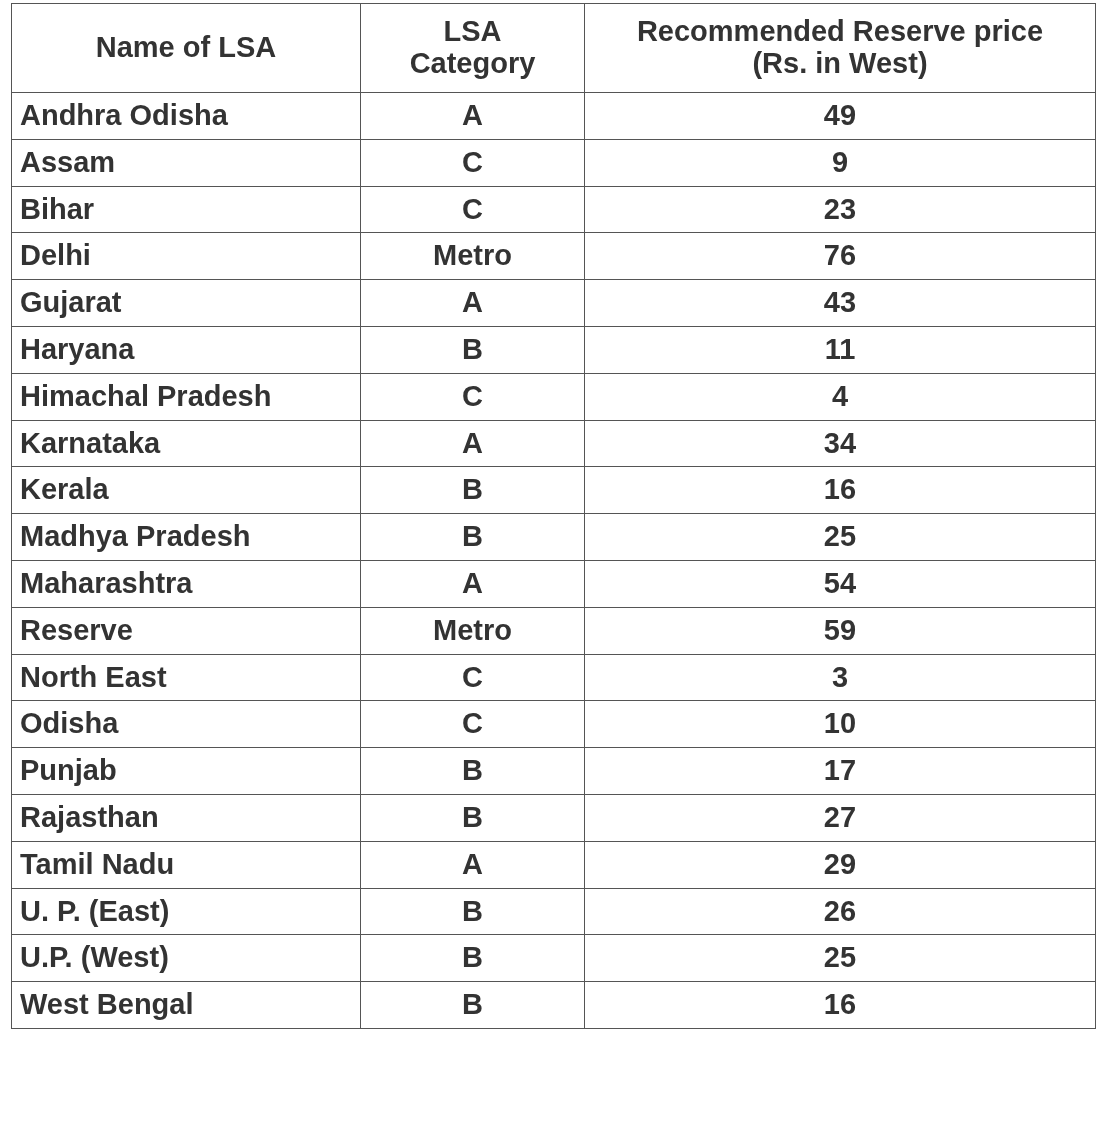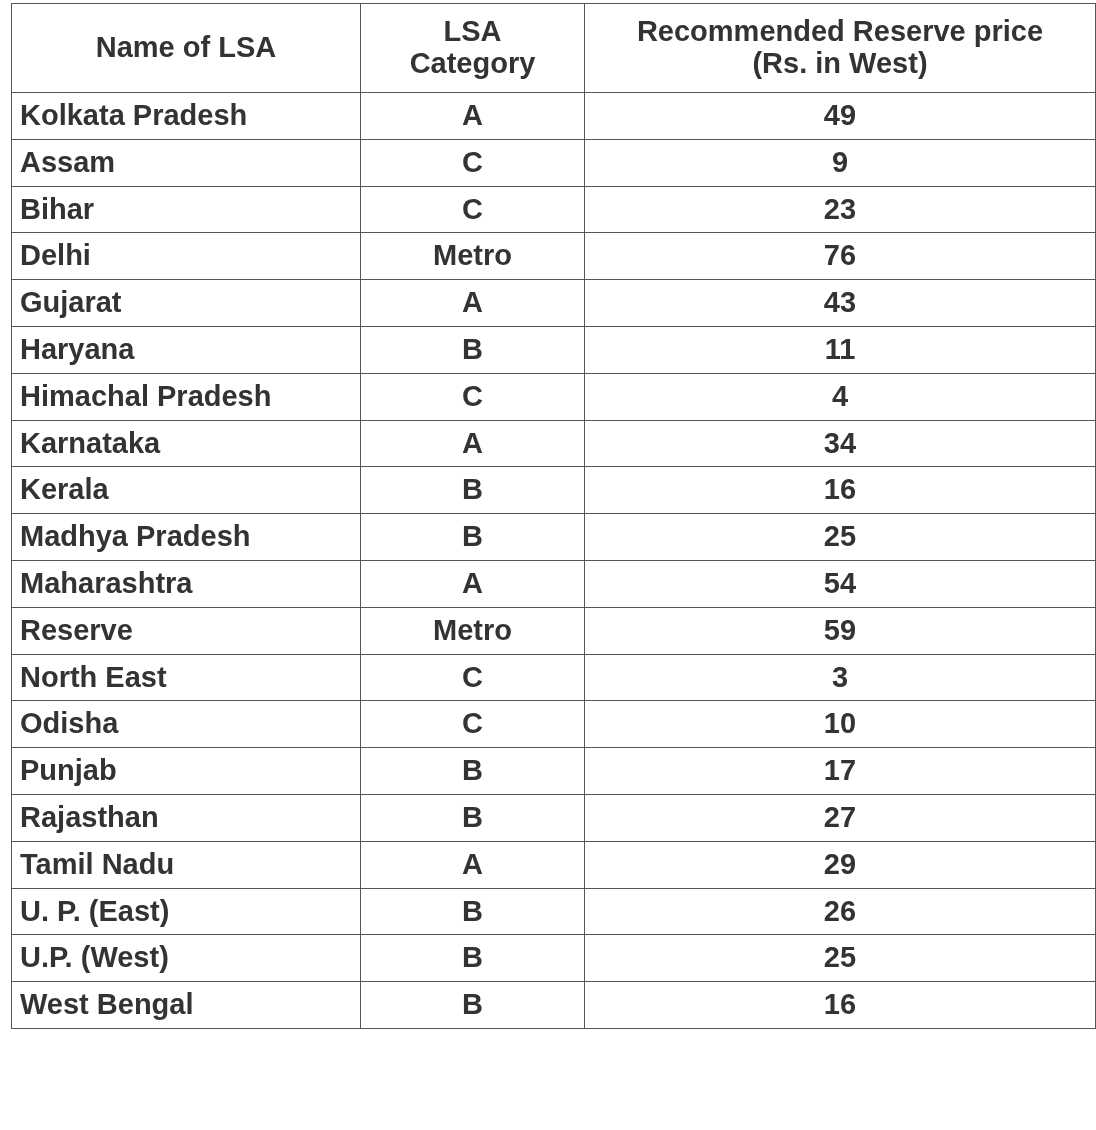--- a/index.html
+++ b/index.html
@@ -43,21 +43,21 @@
         <span class="l">Category</span>
       </th>
       <th>
         <span class="l">Recommended Reserve price</span>
         <span class="l">(Rs. in West)</span>
       </th>
     </tr>
   </thead>
   <tbody id="tbody">
       <tr>
-        <td class="name">Kolkata Pradesh</td>
+        <td class="name">Andhra Odisha</td>
         <td class="cat">A</td>
         <td class="price">49</td>
       </tr>
       <tr>
         <td class="name">Assam</td>
         <td class="cat">C</td>
         <td class="price">9</td>
       </tr>
       <tr>
         <td class="name">Bihar</td>

